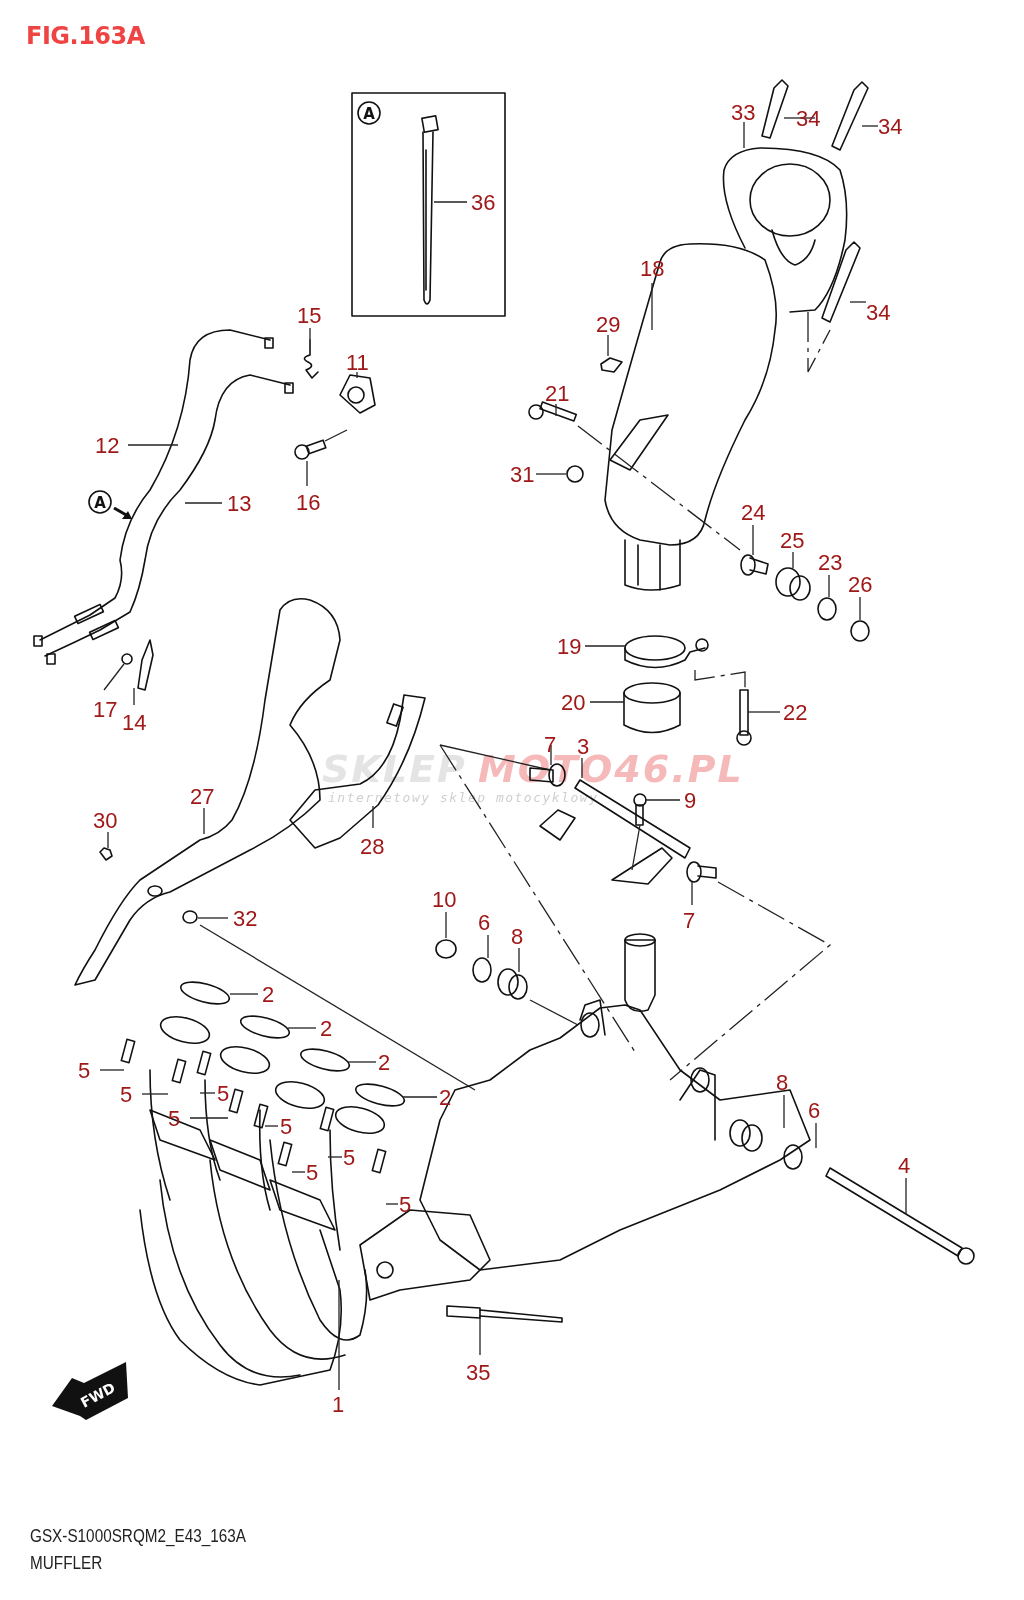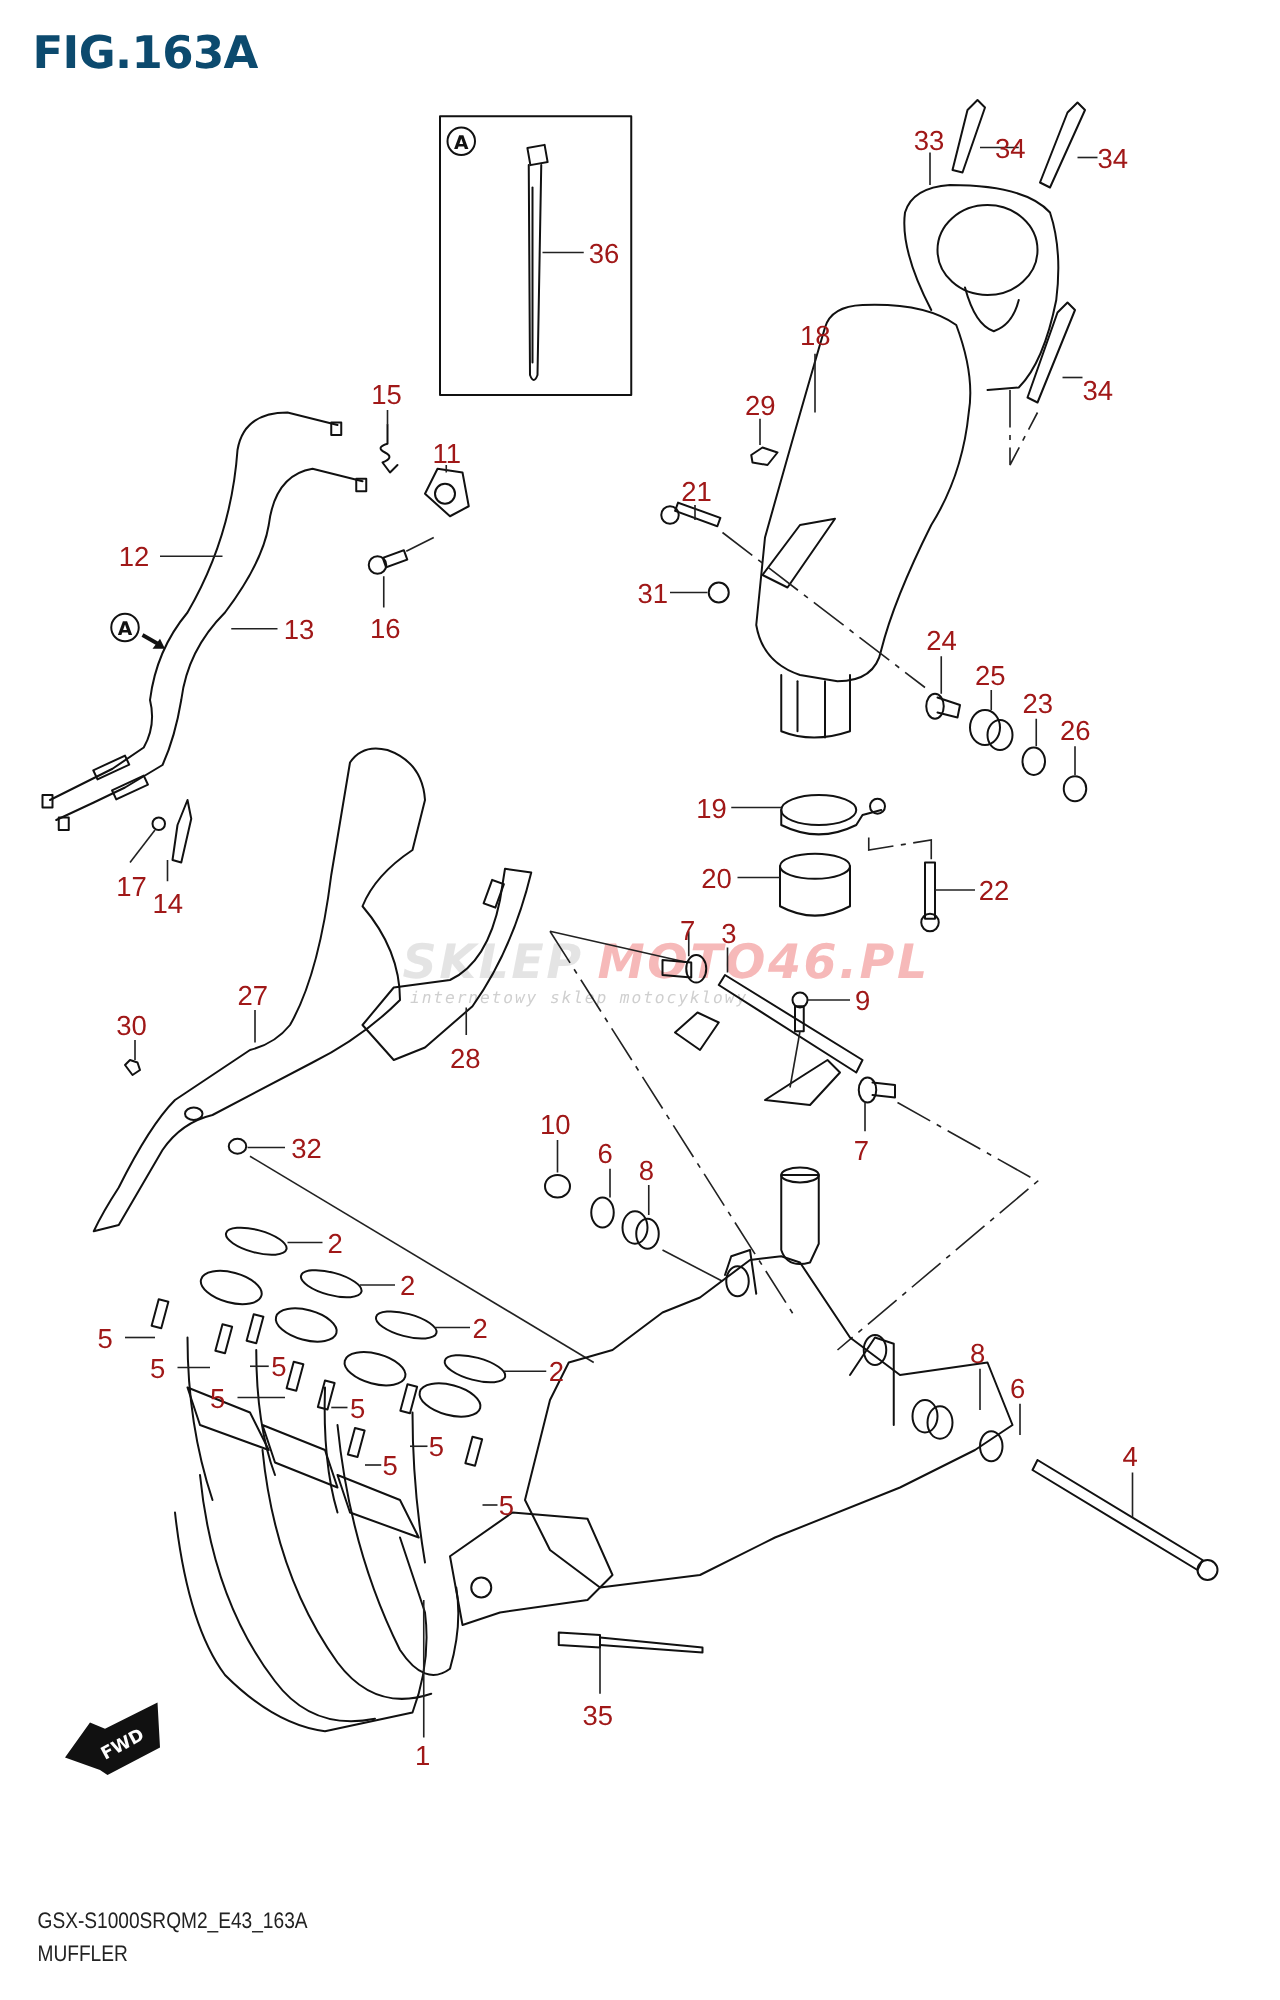--- a/index.html
+++ b/index.html
@@ -1,17 +1,17 @@
 <!DOCTYPE html>
 <html><head>
 <meta charset="utf-8">
 <style>
   html, body { margin:0; padding:0; background:#ffffff; }
   body { width:1024px; height:1600px; position:relative; overflow:hidden; font-family:"DejaVu Sans", sans-serif; }
-  #fig-title { position:absolute; left:26px; top:22px; font-family:"DejaVu Sans", sans-serif; font-weight:bold; font-size:36px; color:#0c4a6e; letter-spacing:-0.5px; }
+  #fig-title { position:absolute; left:26px; top:22px; font-family:"DejaVu Sans", sans-serif; font-weight:bold; font-size:24px; color:#ef4444; letter-spacing:-0.5px; }
   #footer-code { position:absolute; left:30px; top:1526px; font-family:"Liberation Sans", sans-serif; font-size:18px; color:#222; transform:scaleX(0.85); transform-origin:left; }
   #footer-name { position:absolute; left:30px; top:1553px; font-family:"Liberation Sans", sans-serif; font-size:18px; color:#222; transform:scaleX(0.85); transform-origin:left; }
   svg#diagram { position:absolute; left:0; top:0; }
   .part { fill:none; stroke:#111; stroke-width:1.6; stroke-linejoin:round; stroke-linecap:round; }
   .lead { stroke:#222; stroke-width:1.3; fill:none; }
   .dash { stroke:#222; stroke-width:1.3; fill:none; stroke-dasharray:30 6 4 6; }
   .lbl { font-family:"Liberation Sans", sans-serif; font-size:22px; fill:#a01818; }
   .wm1 { font-family:"DejaVu Sans", sans-serif; font-weight:bold; font-style:italic; font-size:38px; fill:#cfcfcf; opacity:0.55; letter-spacing:2px; }
   .wm2 { font-family:"DejaVu Sans Mono", monospace; font-style:italic; font-size:13px; fill:#bbb; opacity:0.7; letter-spacing:1.5px; }
 </style>

